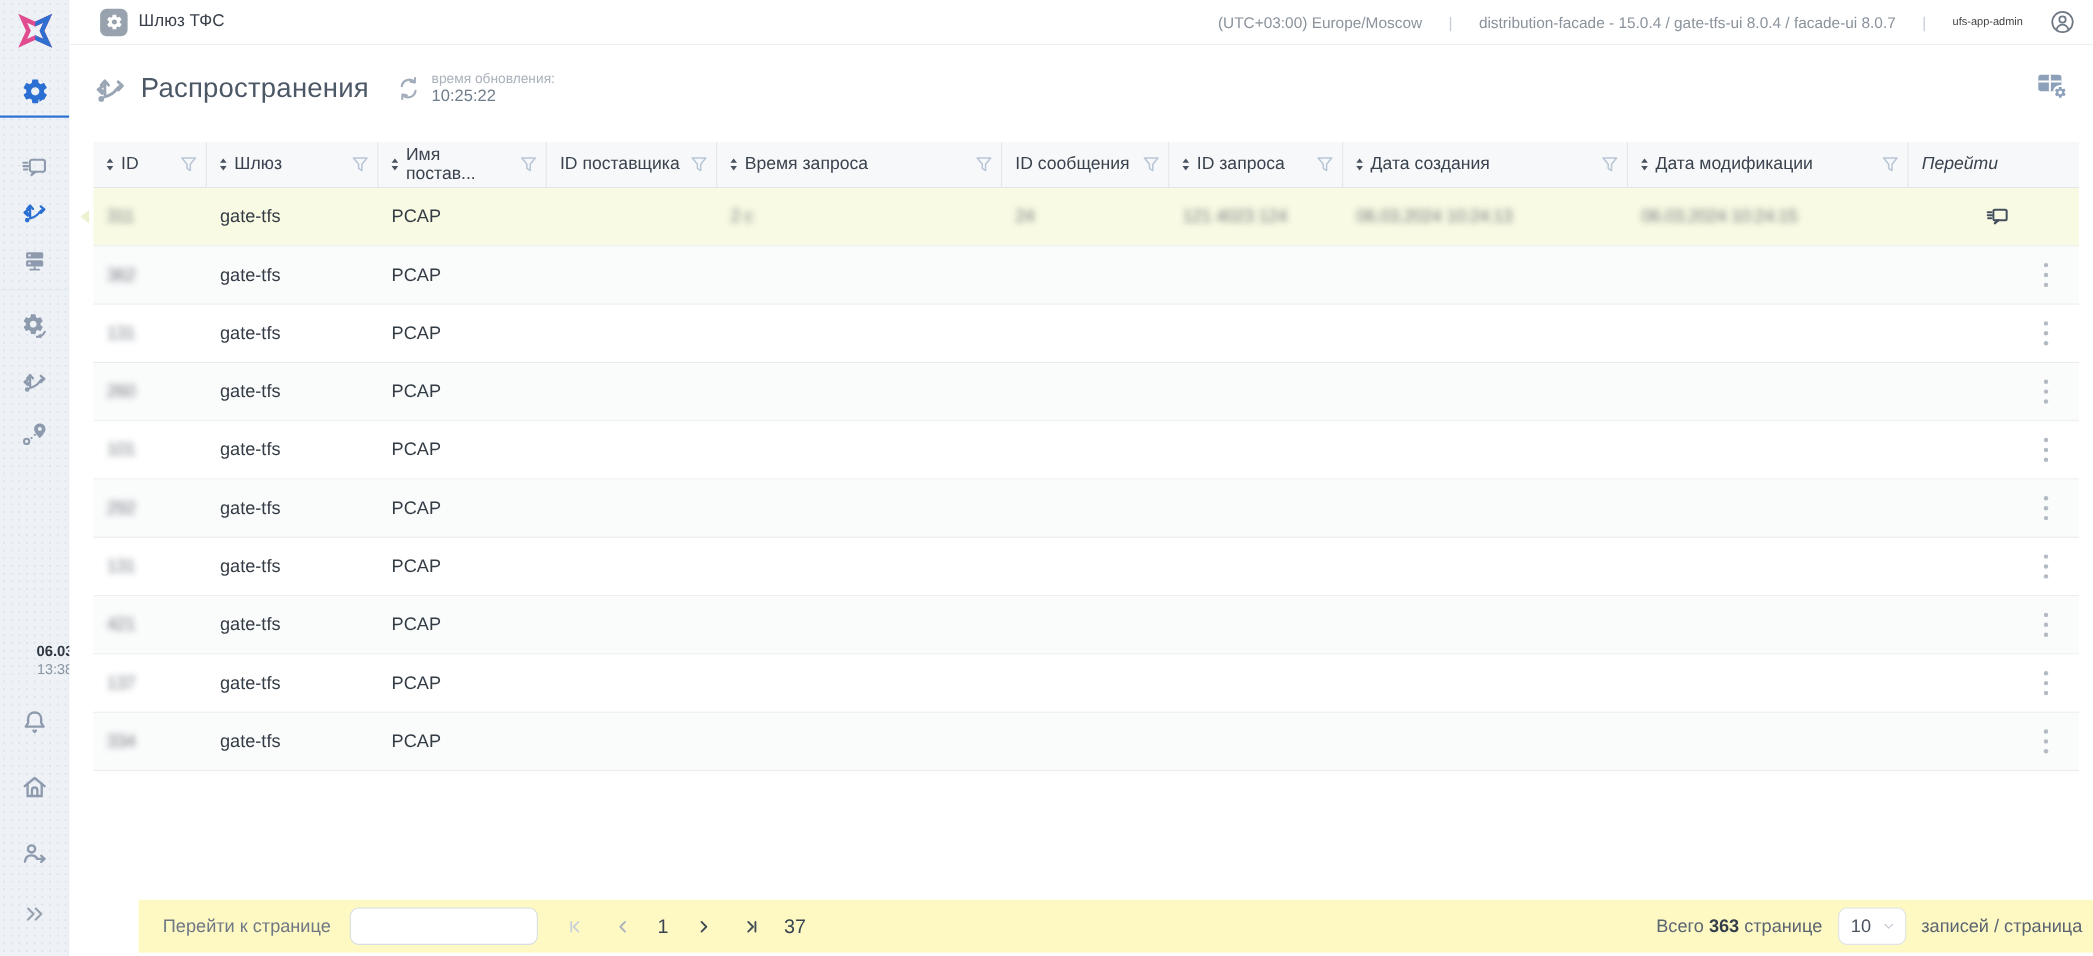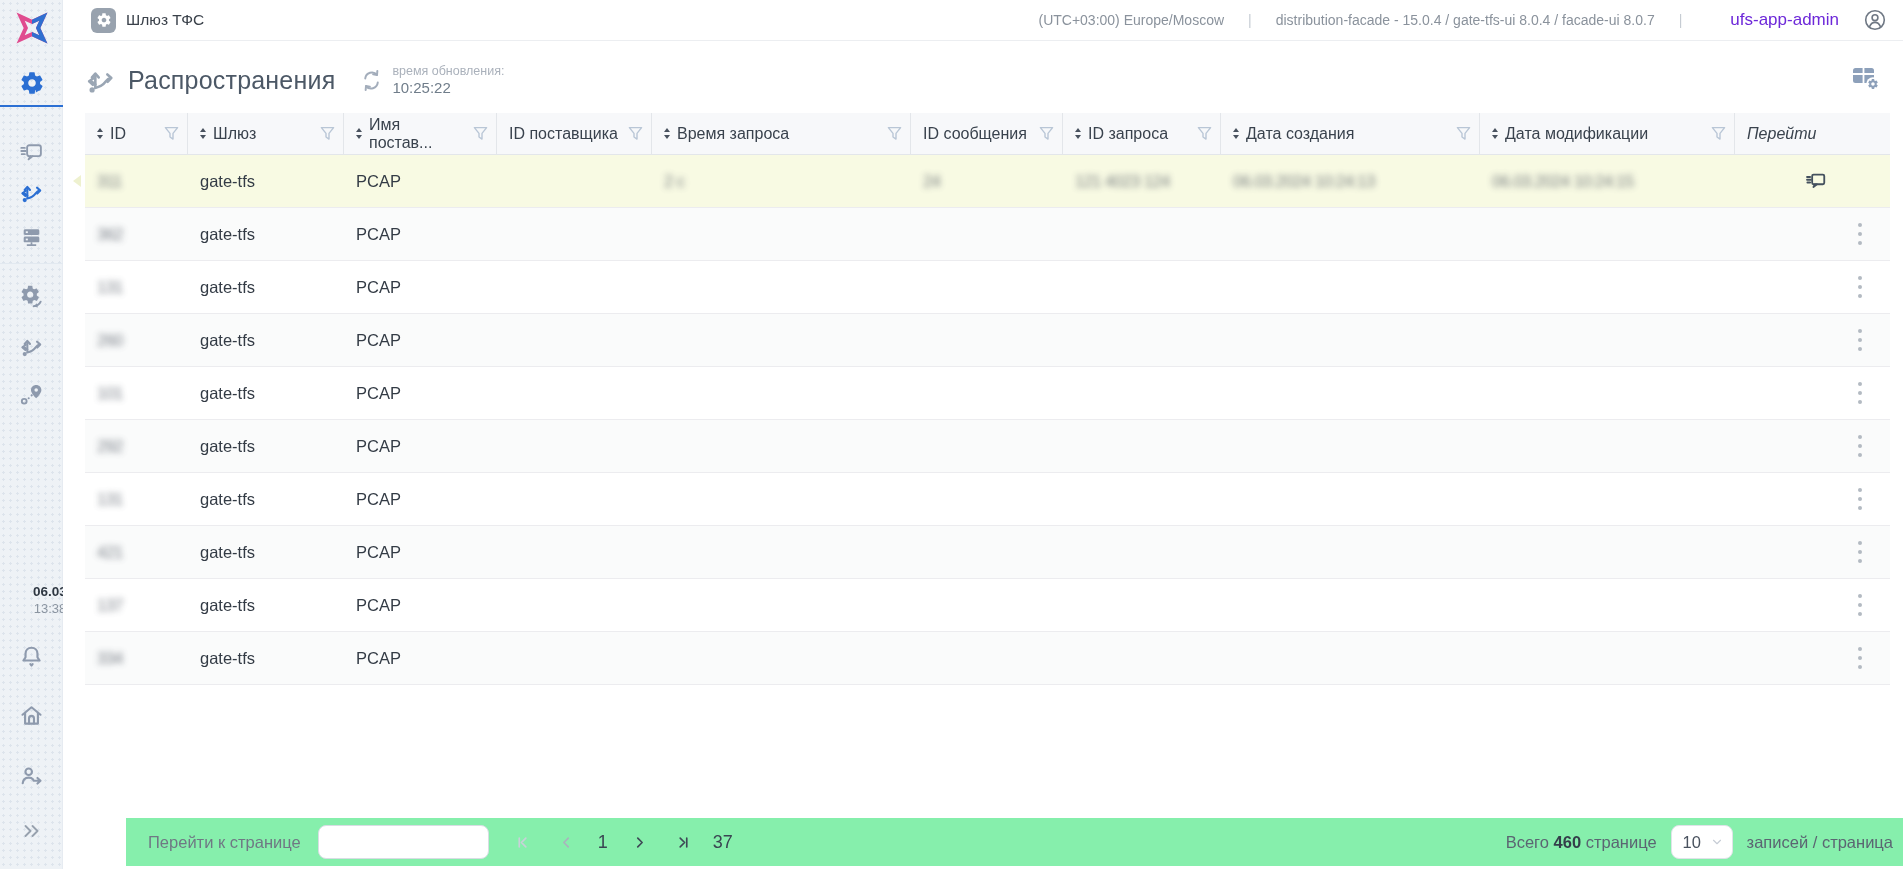--- a/index.html
+++ b/index.html
@@ -28,50 +28,50 @@
 
   
   .main{position:relative;flex:1;display:flex;flex-direction:column;height:869px;background:#fff;}
 
   .topbar{height:41px;flex:0 0 41px;display:flex;align-items:center;border-bottom:1px solid #eceef1;padding:0 16px 0 28px;}
   .app-chip{display:flex;align-items:center;gap:10px;}
   .chip-icon{width:25px;height:25px;border-radius:6px;background:#98a2ae;display:flex;align-items:center;justify-content:center;}
   .app-title{font-size:15.5px;color:#3a414a;}
   .top-right{margin-left:auto;display:flex;align-items:center;gap:24px;font-size:14px;color:var(--text-gray);}
   .top-right .sep{color:#c6ccd3;}
-  .top-right .user{font-size:17px;color:#6d28d9;margin-left:24px;}
+  .top-right .user{font-size:10px;color:#404040;}
 
   .page-head{display:flex;align-items:center;padding:22px 22px 14px 22px;gap:12px;}
   .page-title{font-size:25px;font-weight:500;color:#4c5866;letter-spacing:.2px;}
   .refresh-wrap{display:flex;align-items:center;gap:8px;margin-left:12px;}
   .refresh-txt .r1{font-size:12.5px;color:#aab1bb;line-height:1.2;}
   .refresh-txt .r2{font-size:15px;color:#707d8a;line-height:1.2;}
   .tbl-settings{margin-left:auto;cursor:pointer;}
 
   
-  .tbl{position:relative;margin:2px 13px 0 22px;width:1805px;}
+  .tbl{position:relative;margin:17px 13px 0 22px;width:1805px;}
   .thead{display:flex;height:42px;background:var(--th-bg);border-bottom:1px solid #e3e6ea;}
   .th{display:flex;align-items:center;gap:7px;padding:0 8px 0 12px;font-size:16px;font-weight:500;color:#39424d;border-right:1px solid #e3e6ea;}
   .th:last-child{border-right:none;font-style:italic;}
   .sort{display:inline-flex;flex-direction:column;align-items:center;cursor:pointer;}
   .sort .s-up{width:0;height:0;border-left:3.5px solid transparent;border-right:3.5px solid transparent;border-bottom:4.5px solid #49525f;margin-bottom:2.5px;}
   .sort .s-dn{width:0;height:0;border-left:3.5px solid transparent;border-right:3.5px solid transparent;border-top:4.5px solid #49525f;}
   .funnel{margin-left:auto;cursor:pointer;flex:0 0 auto;}
   .tr{display:flex;height:53px;border-bottom:1px solid var(--border);background:#fff;}
   .tr.alt{background:#fafbfb;}
   .tr.hl{background:var(--hl-row);}
   .td{display:flex;align-items:center;padding:0 8px 0 12px;font-size:16.5px;color:#333b45;overflow:hidden;white-space:nowrap;}
   .blurred{filter:blur(3px);opacity:.8;color:#5a616b;letter-spacing:-.5px;}
   .go-btn{margin-left:58px;cursor:pointer;display:flex;align-items:center;}
   .kebab{margin-left:auto;margin-right:20px;cursor:pointer;display:flex;flex-direction:column;align-items:center;justify-content:center;}
   .kebab i{width:4px;height:4px;border-radius:50%;background:#b3bac2;margin:2.5px 0;}
   .row-marker{position:absolute;left:-12px;top:62px;width:0;height:0;border-top:6px solid transparent;border-bottom:6px solid transparent;border-right:8px solid #eef1cf;}
 
   
-  .pager{position:absolute;left:63px;right:0;top:818px;height:48px;display:flex;align-items:center;padding:0 10px 0 22px;background:#86efac;}
+  .pager{position:absolute;left:63px;right:0;top:818px;height:48px;display:flex;align-items:center;padding:0 10px 0 22px;background:#fef9c3;}
   .pg-left{display:flex;align-items:center;}
   .pg-label{font-size:16.5px;color:#6f7884;}
   .pg-input{width:171px;height:34px;margin-left:17px;border:1px solid #d8dde3;border-radius:8px;background:#fff;outline:none;font-size:16px;padding:0 10px;color:#39424d;}
   .pg-nav{display:flex;align-items:center;gap:21px;margin-left:25px;}
   .pg-num{font-size:18px;color:#3a4552;}
   .pg-btn{cursor:pointer;display:flex;}
   .pg-right{margin-left:auto;display:flex;align-items:center;gap:14px;font-size:16.5px;color:#5b6572;}
   .pg-right b{color:#343e4a;}
   .pg-select{width:62px;height:34px;border:1px solid #dfe3e8;border-radius:8px;display:flex;align-items:center;padding:0 8px 0 11px;gap:8px;color:#49525e;font-size:16.5px;cursor:pointer;background:#fff;}
   .pg-select svg{margin-left:auto;}
@@ -732,21 +732,21 @@
             <svg class="stroke" style="color:#3e4956" width="21" height="21" viewBox="0 0 24 24">
                 <path d="M10.5 7 l5 5 -5 5 M18 7 v10"></path>
               </svg>
           </span>
           <span class="pg-num">37</span>
         </div>
       </div>
       <div class="pg-right">
         <span>
           <span>Всего</span>
-          <b>460</b>
+          <b>363</b>
           <span>странице</span>
         </span>
         <div class="pg-select">
           <span>10</span>
           <svg class="stroke" style="color:#c6ccd5" width="14" height="14" viewBox="0 0 24 24">
               <path d="M6 9 l6 6 6-6"></path>
             </svg>
         </div>
         <span>записей / страница</span>
       </div>

